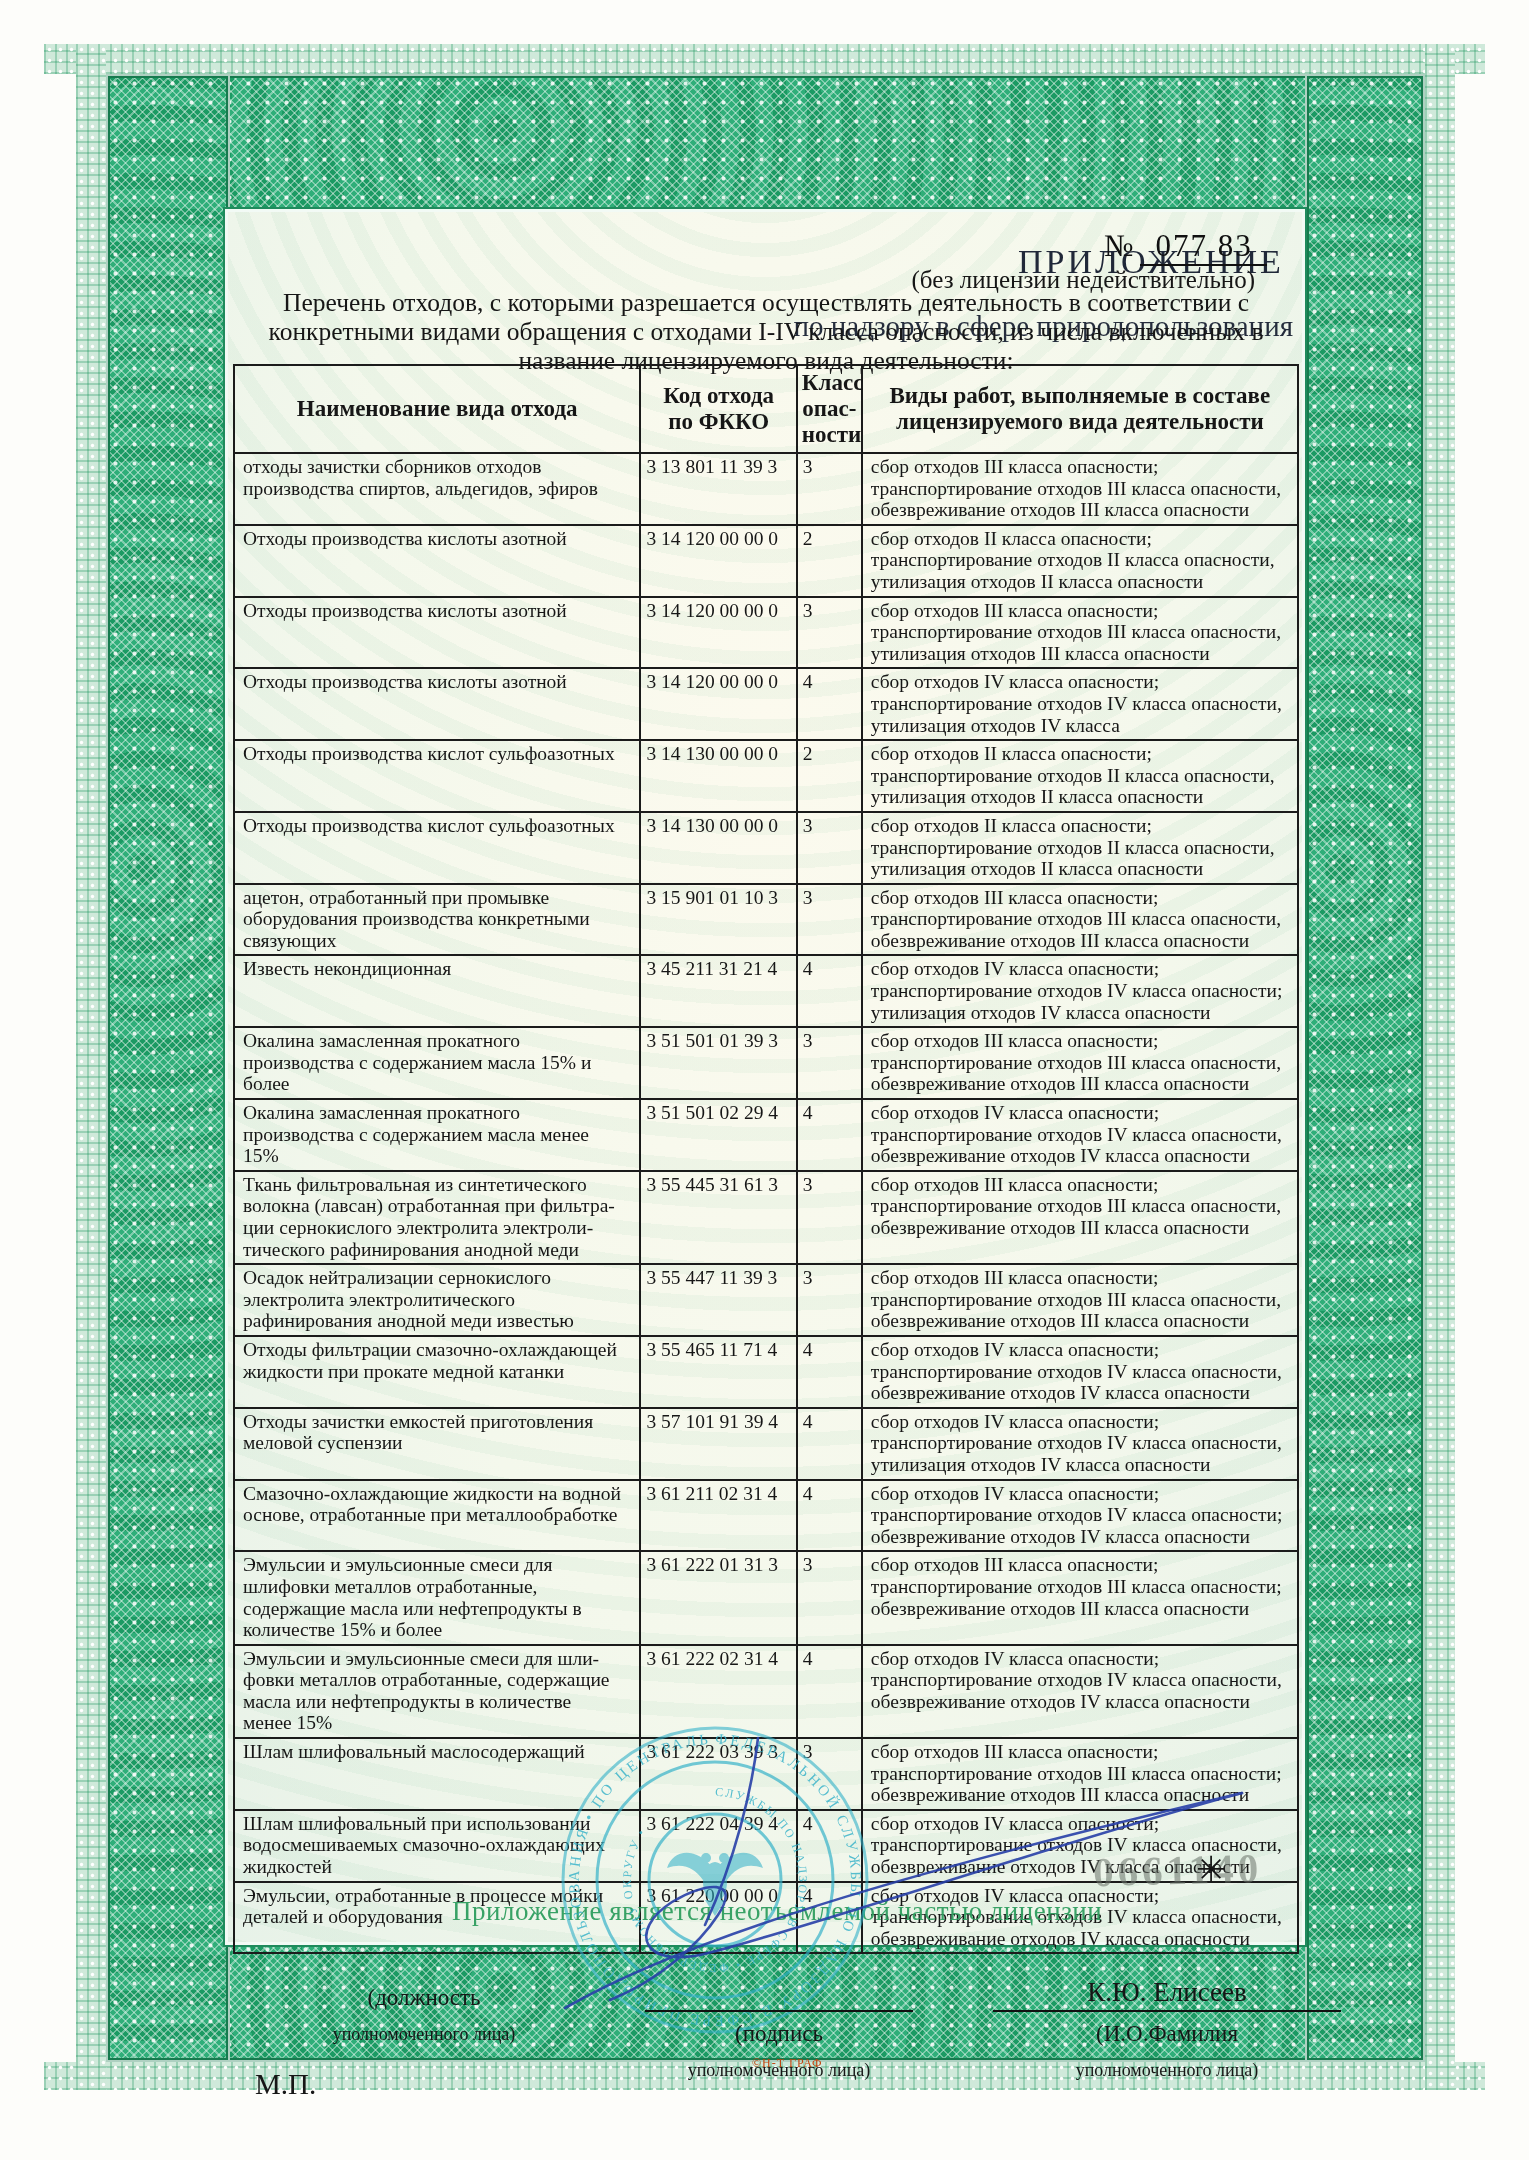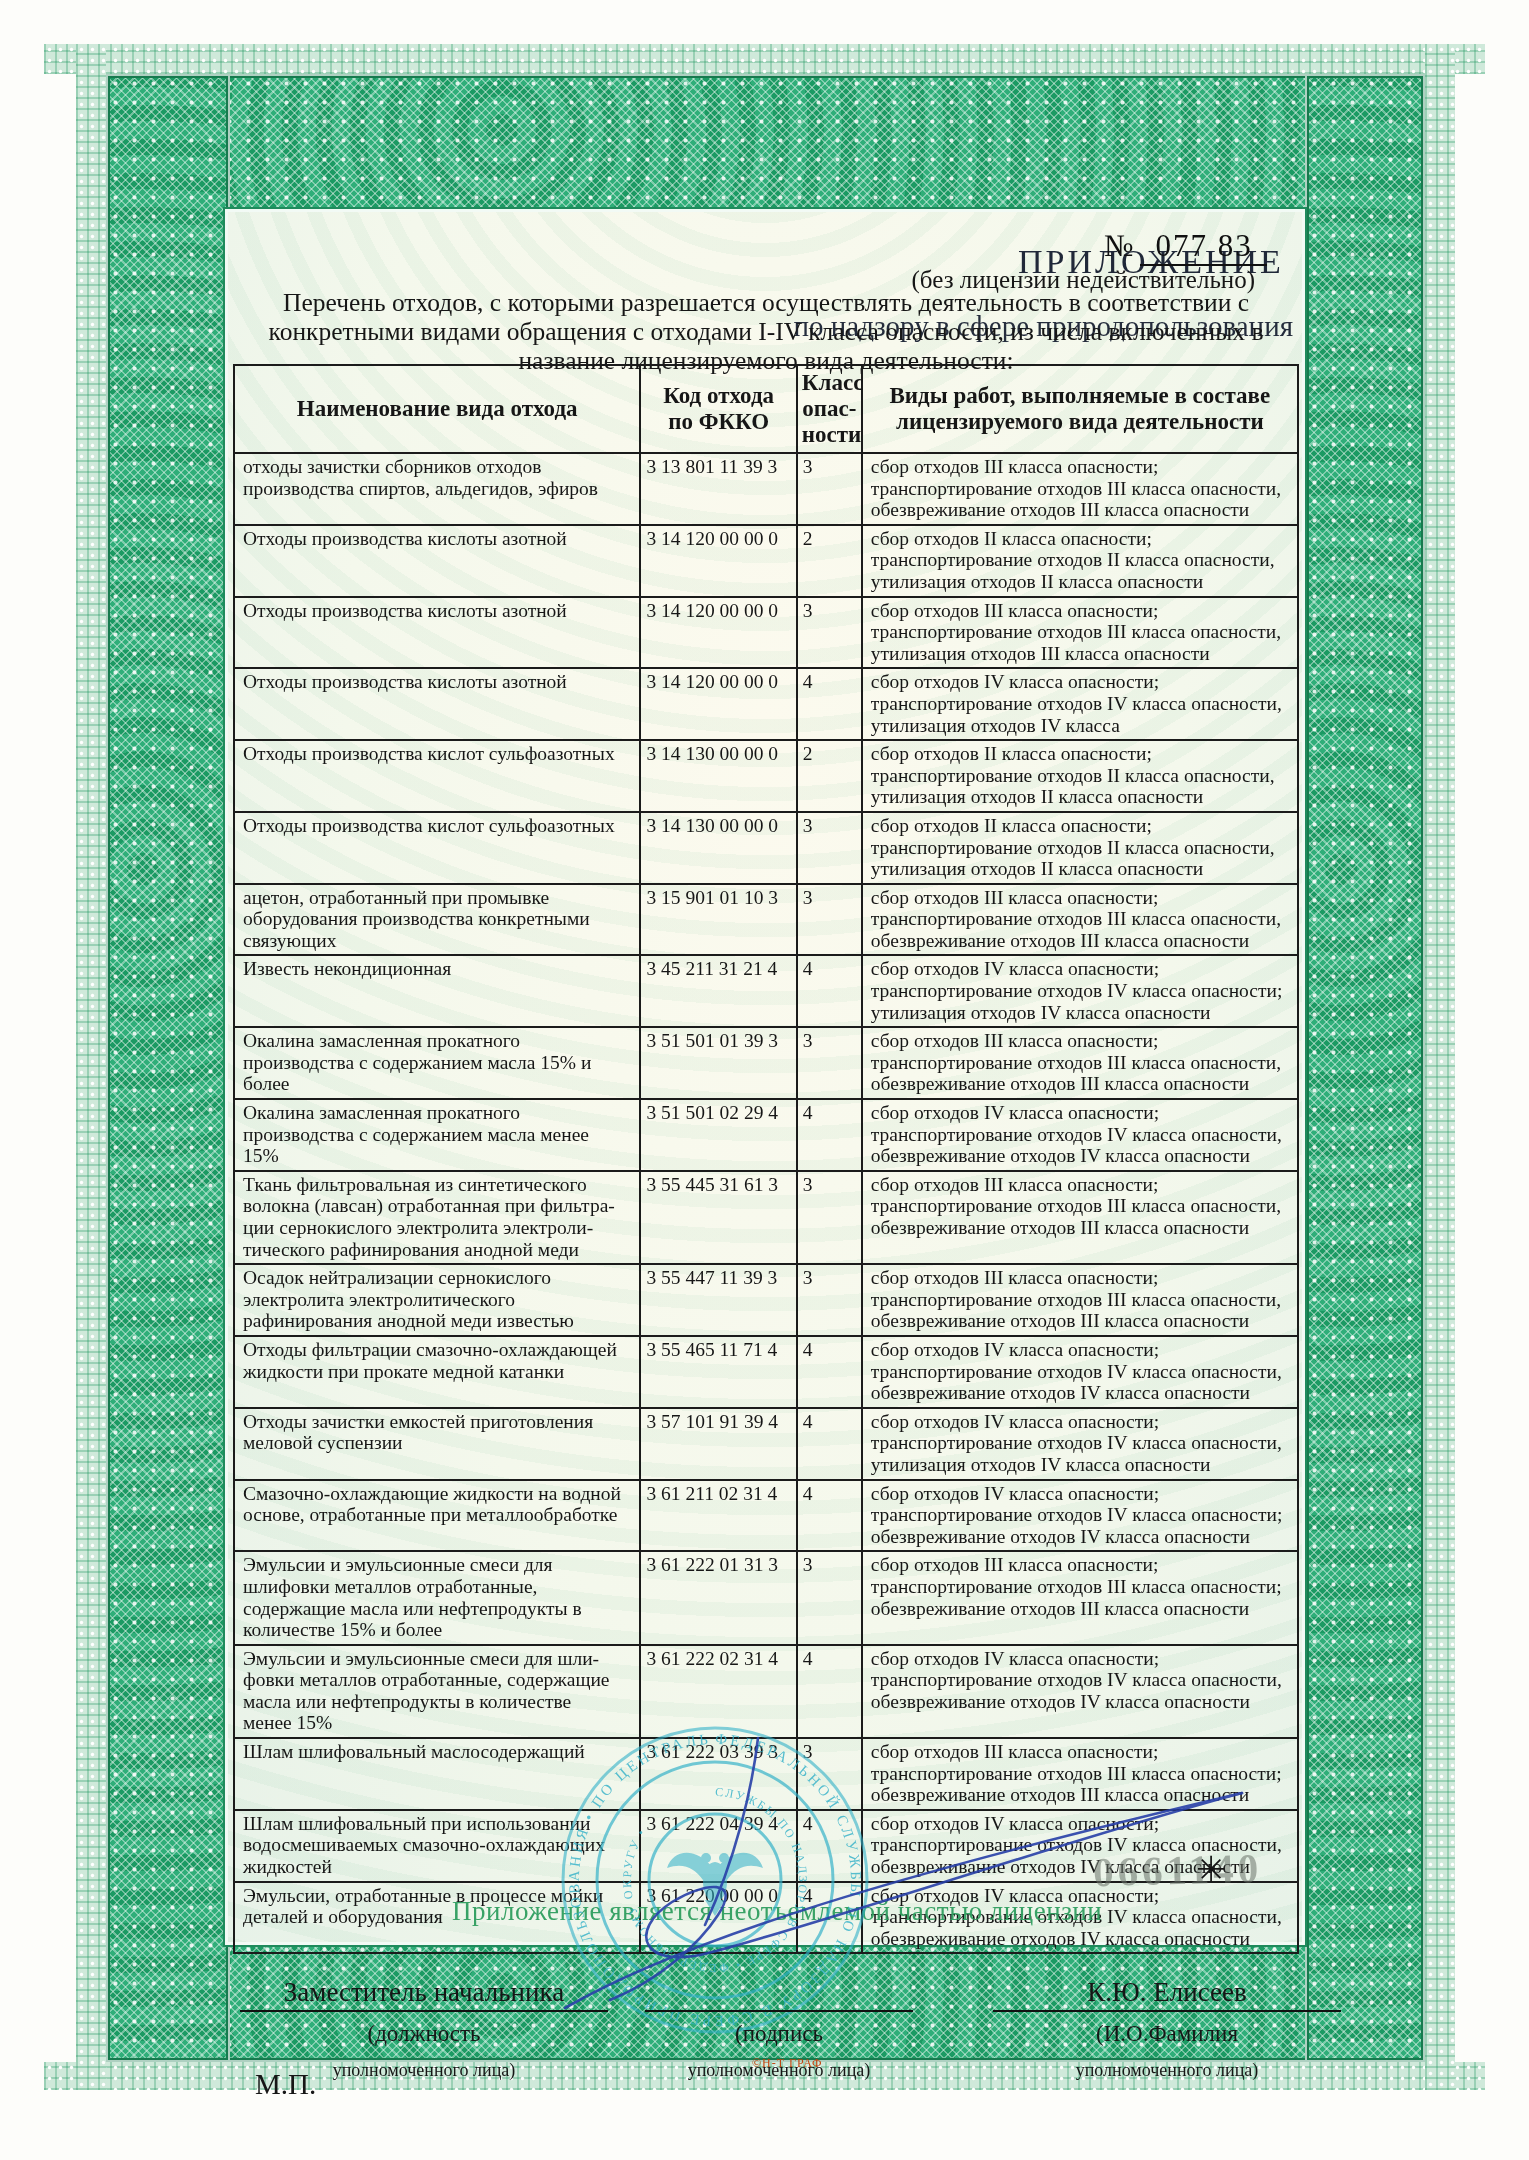--- a/index.html
+++ b/index.html
@@ -340,21 +340,20 @@
 
   <svg class="signature-svg" width="900" height="360" viewBox="0 0 900 360">
     <g fill="none" stroke="#2840a8" stroke-width="2.6" stroke-linecap="round" opacity=".9">
       <path d="M165,318 C300,240 550,172 842,103"></path>
       <path d="M842,103 C700,140 400,240 312,262 C240,282 228,240 272,212 C305,192 342,188 318,225 C300,253 260,290 210,310"></path>
       <path d="M358,48 C352,100 335,170 305,235"></path>
     </g>
   </svg>
 
   <div class="sig sig-left">
-    <div class="line">Заместитель начальника</div>
     <div class="cap">(должность</div>
     <div class="cap2">уполномоченного лица)</div>
   </div>
   <div class="sig sig-mid">
     <div class="line"></div>
     <div class="cap">(подпись</div>
     <div class="cap2">уполномоченного лица)</div>
   </div>
   <div class="sig sig-right">
     <div class="line">К.Ю. Елисеев</div>

